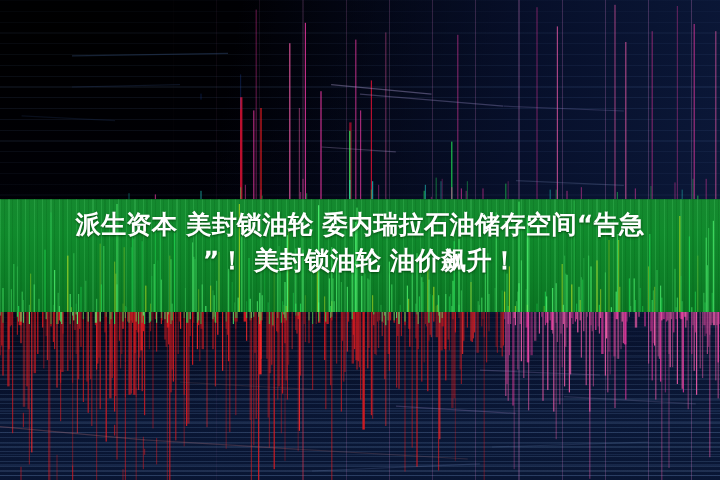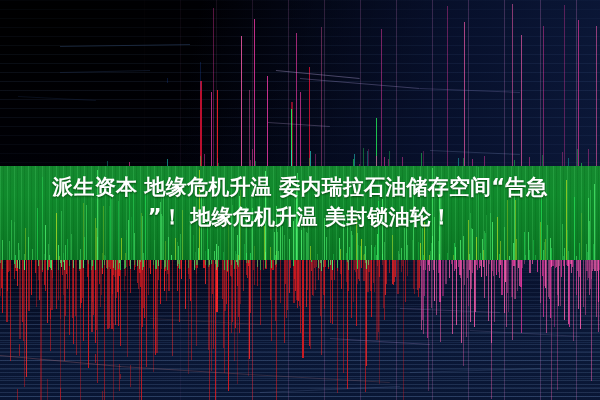--- a/index.html
+++ b/index.html
@@ -953,17 +953,17 @@
         <div class="bar" style="left: 587px; top: 85.9212px; width: 1px; height: 8.07883px; background: rgb(34, 224, 85); opacity: 0.445439;"></div>
         <div class="bar" style="left: 588px; top: 31.6819px; width: 1px; height: 62.3181px; background: rgb(85, 255, 119); opacity: 0.529649;"></div>
         <div class="bar" style="left: 589px; top: 55.3394px; width: 1px; height: 38.6606px; background: rgb(85, 255, 119); opacity: 0.485669;"></div>
         <div class="bar" style="left: 590px; top: 23.9121px; width: 1px; height: 70.0879px; background: rgb(85, 255, 119); opacity: 0.325102;"></div>
         <div class="bar" style="left: 593px; top: 78.2934px; width: 1px; height: 15.7066px; background: rgb(34, 224, 85); opacity: 0.440572;"></div>
         <div class="bar" style="left: 594px; top: 17.5364px; width: 1px; height: 76.4636px; background: rgb(85, 255, 119); opacity: 0.640474;"></div>
       </div>
   </div>
 
   <div id="headline" style="top: 172px;">
-    <span class="l1">派生资本 地缘危机升温 委内瑞拉石油储存空间“告急</span>
-    <span class="l2">”！ 地缘危机升温 美封锁油轮！</span>
+    <span class="l1">派生资本 美封锁油轮 委内瑞拉石油储存空间“告急</span>
+    <span class="l2">”！ 美封锁油轮 油价飙升！</span>
   </div>
 
 </div>
 
 </body></html>

